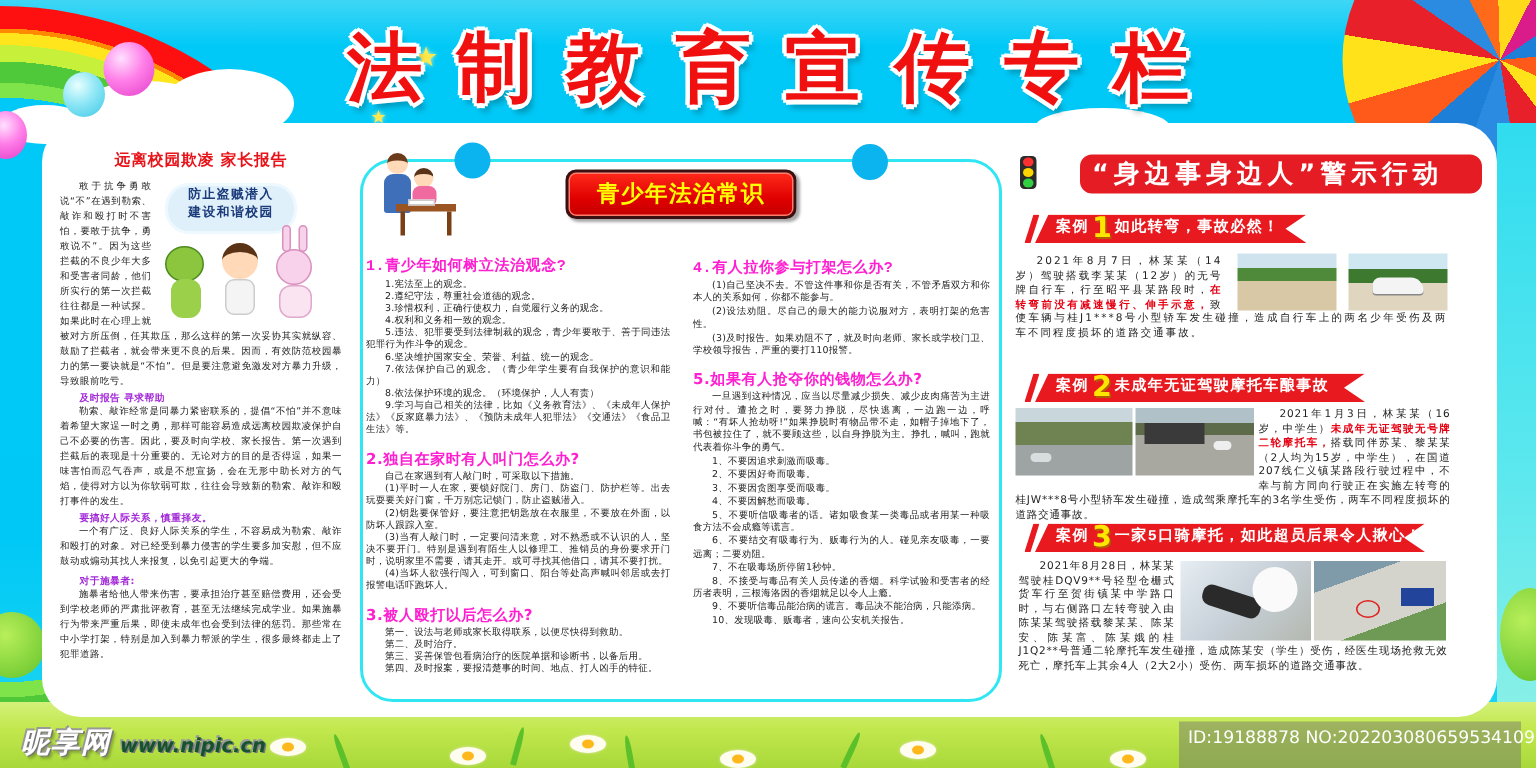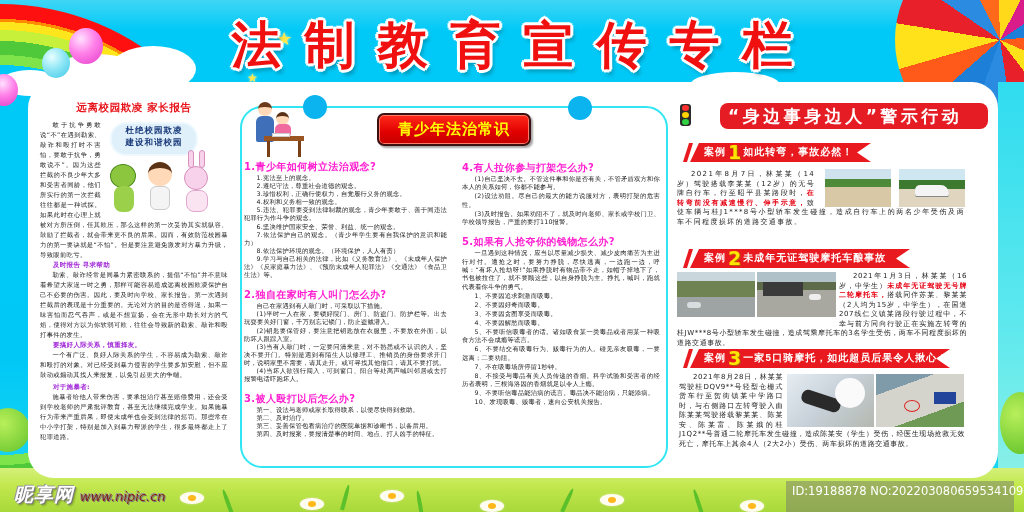--- a/index.html
+++ b/index.html
@@ -35,21 +35,21 @@
 
 
 #midpanel{left:240px;top:106px;width:428px;height:362px;border:2px solid #30e6f2;border-radius:22px;}
 .bluedot{width:24px;height:24px;border-radius:50%;background:#0bb4ee;}
 #midbanner{left:377px;top:113px;width:154px;height:33px;border-radius:7px;background:linear-gradient(#ff2a1a,#e00000 60%,#c40000);border:2px solid #3a1010;box-shadow:2px 2px 2px rgba(0,0,0,.35),inset 0 0 0 1px #ff7a6a;text-align:center;}
 #midbanner span{font-size:15px;line-height:29px;font-weight:bold;color:#ffff00;letter-spacing:1px;}
 .col{width:203px;}
 #colA{left:244px;top:156px;}
 #colB{left:462px;top:157px;width:198px;}
 .mh{font-size:10px;line-height:13px;font-weight:bold;color:#ff1fd0;letter-spacing:.4px;margin-top:9px;margin-bottom:1px;}
-.mh.first{margin-top:4px;}
+.mh.first{margin-top:16px;font-family:Liberation Mono, monospace;}
 .li{font-size:6.3px;line-height:8.1px;letter-spacing:.2px;text-indent:2em;text-align:justify;}
 #colB .li{line-height:8.3px;margin-bottom:.8px;}
 
 
 #traffic{left:680px;top:104px;width:11px;height:22px;background:#2b2b2b;border-radius:3px;z-index:2;}
 #traffic i{position:absolute;left:2px;width:7px;height:6px;border-radius:50%;}
 #rbanner{left:720px;top:103px;width:268px;height:26px;background:#e51c23;border-radius:8px;}
 #rbanner span{display:block;font-size:17px;line-height:26px;font-weight:bold;color:#fff;letter-spacing:3.5px;padding-left:8px;white-space:nowrap;}
 .rstripe{width:10px;height:19px;background:#e8191f;clip-path:polygon(60% 0,100% 0,40% 100%,0 100%);}
 .ribbon{height:19px;background:#e8191f;clip-path:polygon(9px 0,100% 0,calc(100% - 14px) 50%,100% 100%,0 100%);white-space:nowrap;padding-left:14px;}
@@ -59,21 +59,21 @@
 .rt .hl{color:#e60012;font-weight:bold;}
 #case1{left:677px;top:170px;width:288px;letter-spacing:1.35px;}
 #case2{left:677px;top:272px;width:290px;letter-spacing:.55px;}
 #case3{left:679px;top:373px;width:286px;letter-spacing:.55px;}
 .photos{position:relative;}
 .photo{position:absolute;}
 
 
 #wm{left:14px;top:482px;white-space:nowrap;}
 #wm .logo{font-size:19px;font-weight:bold;font-style:italic;color:#fff;letter-spacing:1px;text-shadow:1px 1px 0 #777,-1px -1px 0 #999,2px 2px 2px rgba(0,0,0,.3);}
-#wm .url{font-size:13px;font-weight:normal;font-style:italic;color:#7f1d1d;margin-left:6px;text-shadow:1px 1px 0 #777,-1px -1px 0 #999;}
+#wm .url{font-size:13px;font-weight:bold;font-style:italic;color:#14532d;margin-left:6px;text-shadow:1px 1px 0 #777,-1px -1px 0 #999;}
 #idbar{left:786px;top:481px;width:228px;height:37px;background:rgba(110,110,110,.45);}
 #idbar span{display:block;font-size:11.5px;line-height:21px;color:#fff;padding-left:6px;white-space:nowrap;}
 #school{left:806px;top:483px;font-size:13px;font-weight:bold;color:#111;letter-spacing:1px;white-space:nowrap;
   text-shadow:1px 1px 0 #fff,-1px -1px 0 #fff,1px -1px 0 #fff,-1px 1px 0 #fff;margin-top:44px;}
 </style>
 </head>
 <body>
 
 <div id="sky" class="abs"></div>
 <div id="rainbow" class="abs"></div>
@@ -104,21 +104,21 @@
 <div class="abs daisy" style="left:740px;top:500px;"></div>
 
 <div id="title" class="abs">法制教育宣传专栏</div>
 
 <div id="panel" class="abs"></div>
 
 <div id="leftcol" class="abs">
   <div class="ltitle">远离校园欺凌 家长报告</div>
   <div id="illus">
     <div class="abs bubble">
-      <span>杜绝校园欺凌</span>
+      <span>防止盗贼潜入</span>
       <span>建设和谐校园</span>
     </div>
     <div class="abs" style="left:2px;top:38px;width:120px;height:58px;">
       <div class="abs kid-head" style="left:4px;top:6px;width:26px;height:24px;background:#8cc63f;border:1px solid #4e8a1e;"></div>
       <div class="abs" style="left:8px;top:28px;width:20px;height:26px;background:#9ad04a;border-radius:8px;"></div>
       <div class="abs kid-head" style="left:42px;top:4px;width:24px;height:24px;background:#ffd9b8;border-top:6px solid #5a3216;"></div>
       <div class="abs" style="left:44px;top:28px;width:20px;height:24px;background:#f4f4f4;border:1px solid #ccc;border-radius:6px;"></div>
       <div class="abs kid-head" style="left:78px;top:8px;width:24px;height:24px;background:#f7d2ea;border:1px solid #d890bd;"></div>
       <div class="abs" style="left:82px;top:-8px;width:6px;height:18px;background:#f7d2ea;border-radius:3px;border:1px solid #d890bd;"></div>
       <div class="abs" style="left:93px;top:-8px;width:6px;height:18px;background:#f7d2ea;border-radius:3px;border:1px solid #d890bd;"></div>

